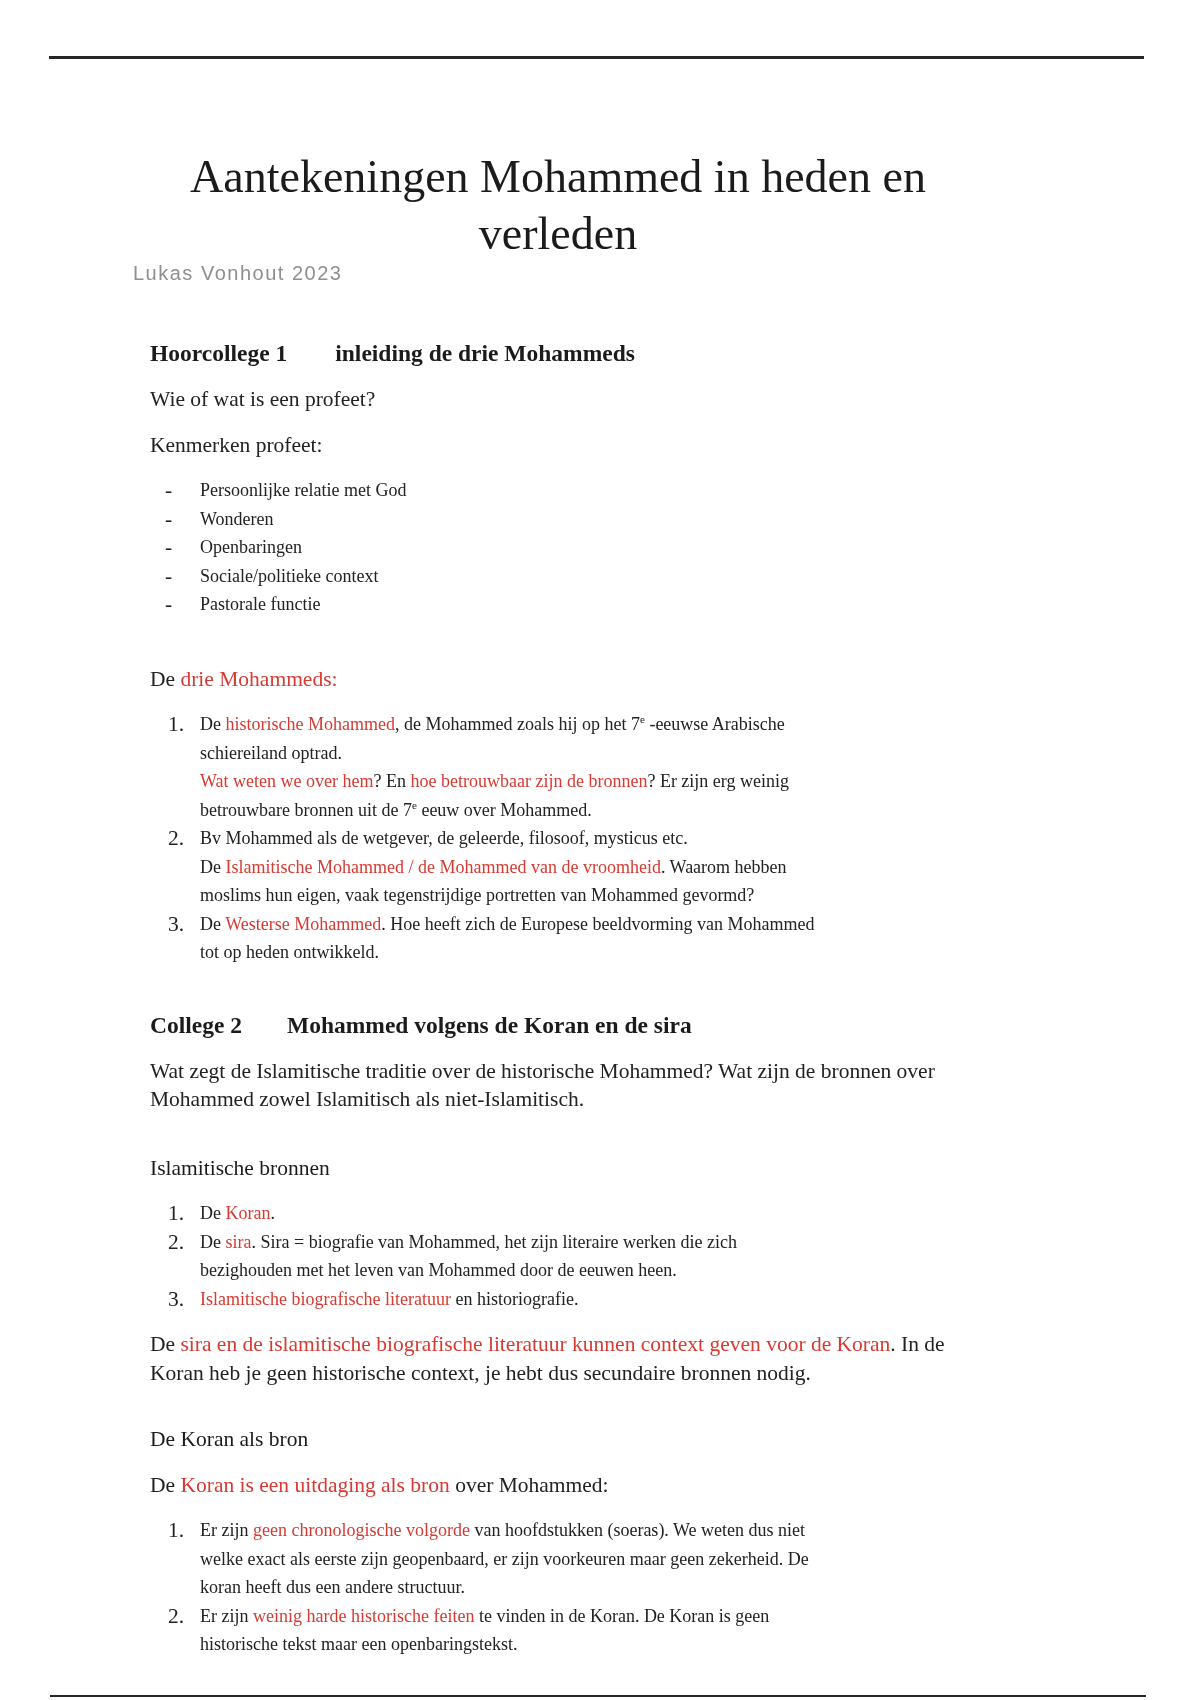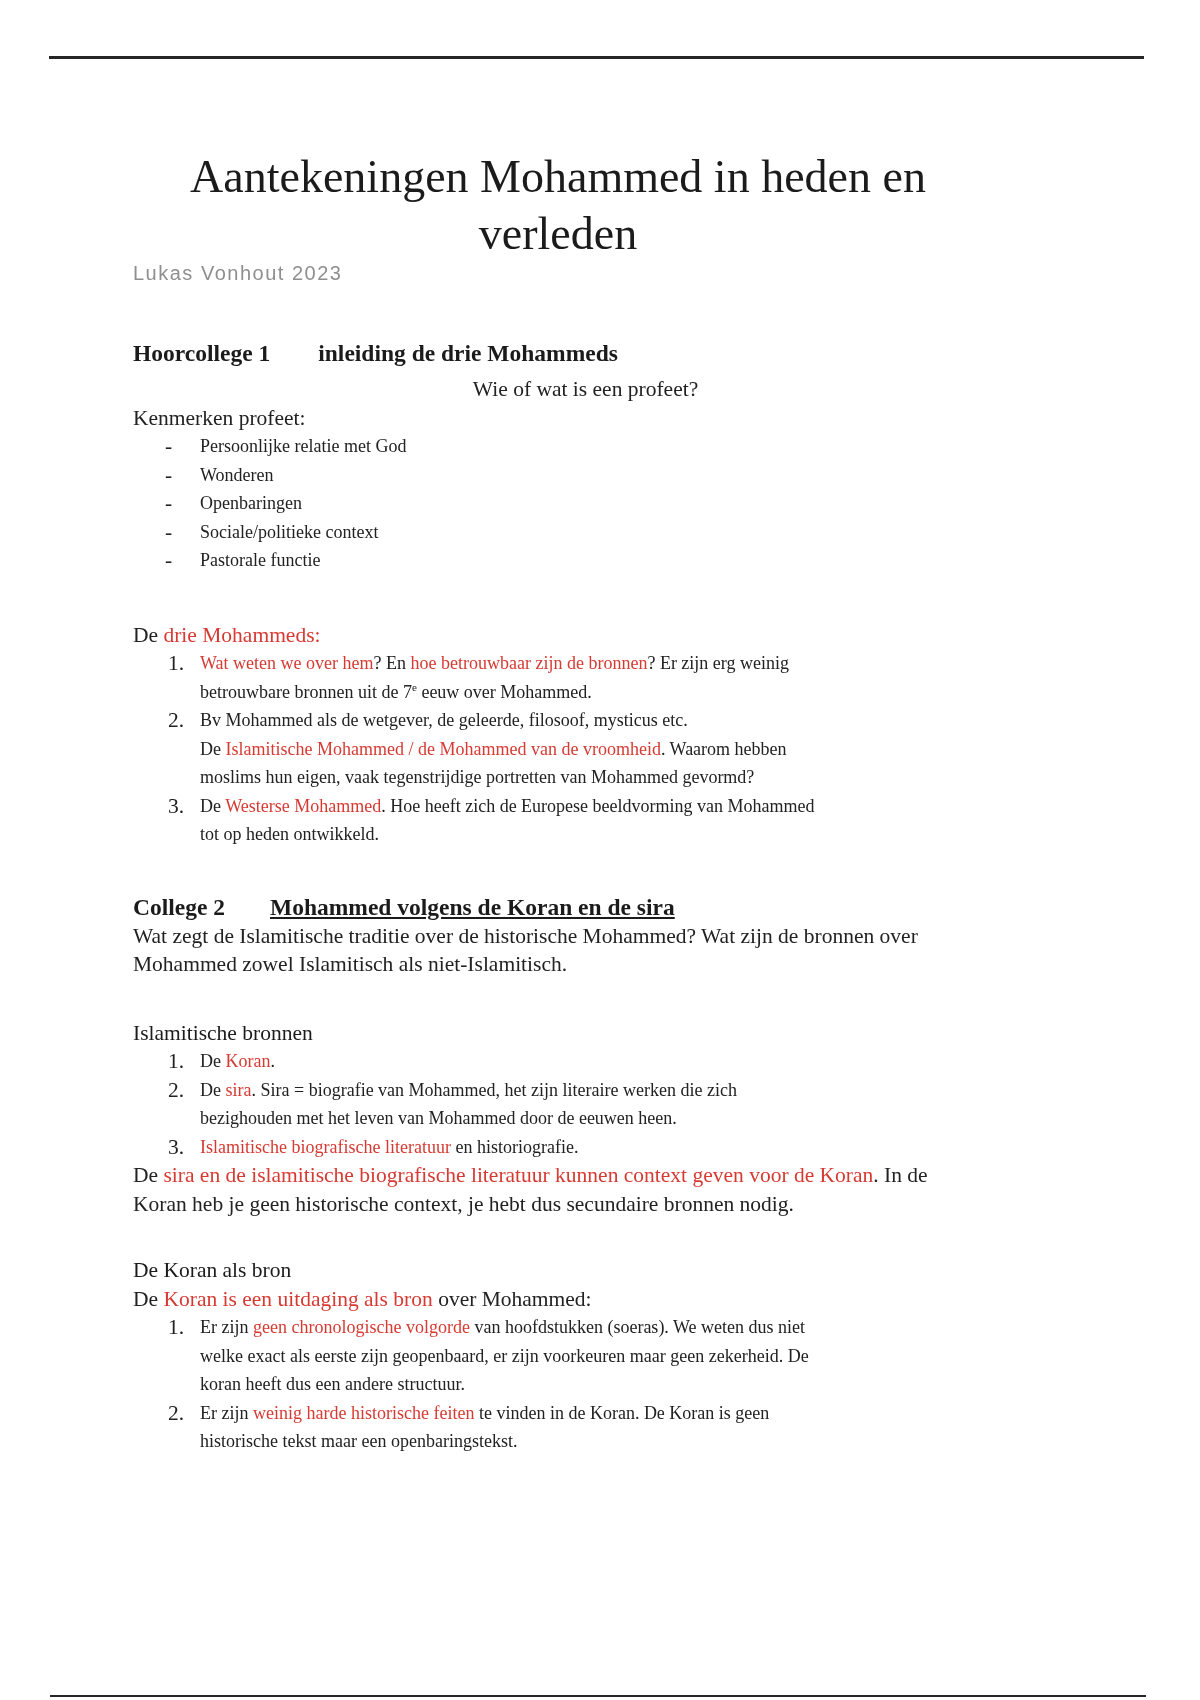--- a/index.html
+++ b/index.html
@@ -10,33 +10,33 @@
   .rule { position:absolute; background:#262626; }
   .rule-top { left:49px; top:56px; width:1095px; height:3px; }
   .rule-bottom { left:50px; top:1695px; width:1096px; height:2px; }
 
   .doc { position:absolute; left:133px; top:148px; width:905px; }
 
   .title { width:850px; text-align:center; font-size:46px; line-height:57px;
            white-space:pre-line; color:#1b1b1b; }
   .subtitle { font-family:"Liberation Sans", sans-serif;
               font-size:20px; line-height:23px; color:#8f8f8f; letter-spacing:1.5px; }
-  p, h2, h3 { margin:0; padding:0; }
+  p, h2, h3 { margin:17px; padding:0; }
   .para { font-size:21.5px; line-height:28.5px; white-space:pre-line; }
 
   h2 { font-size:23.5px; line-height:30px; font-weight:bold; color:#1b1b1b; }
   h3 { font-size:21.5px; line-height:28.5px; font-weight:normal; color:#1b1b1b; }
   .h2-1 { margin-top:53px; }
   .h2-2 { margin-top:43px; }
   .h2-part2-a { margin-left:48px; }
-  .h2-part2-b { margin-left:45px;text-decoration:underline; }
+  .h2-part2-b { margin-left:45px; }
   .h3-ib { margin-top:40px; }
   .h3-kb { margin-top:38px; }
 
-  .p-wie { margin-top:7px;text-align:center; }
+  .p-wie { margin-top:7px; }
   .p-drie { margin-top:46px; }
 
   .li { position:relative; padding-left:67px; }
   .li .marker { position:absolute; left:35px; top:0; font-size:21.5px; line-height:28.5px; }
   .dash-li .marker { left:32px; }
   .li-para { font-size:18px; line-height:28.5px; white-space:pre-line; }
 
   .red { color:var(--red, #d63a32); }
   sup { font-size:0.62em; line-height:0; vertical-align:super; }
 </style>
@@ -76,20 +76,22 @@
     </div>
     <div class="li dash-li">
       <span class="marker">-</span>
       <div class="li-para">Pastorale functie</div>
     </div>
 
     <p class="para p-drie"><span>De </span><span class="red">drie Mohammeds:</span></p>
 
     <div class="li">
       <span class="marker">1.</span>
+      <div class="li-para"><span>De </span><span class="red">historische Mohammed</span><span>, de Mohammed zoals hij op het 7</span><sup>e</sup><span> -eeuwse Arabische
+schiereiland optrad.</span></div>
       <div class="li-para"><span class="red">Wat weten we over hem</span><span>? En </span><span class="red">hoe betrouwbaar zijn de bronnen</span><span>? Er zijn erg weinig
 betrouwbare bronnen uit de 7</span><sup>e</sup><span> eeuw over Mohammed.</span></div>
     </div>
     <div class="li">
       <span class="marker">2.</span>
       <div class="li-para"><span>Bv Mohammed als de wetgever, de geleerde, filosoof, mysticus etc.</span></div>
       <div class="li-para"><span>De </span><span class="red">Islamitische Mohammed / de Mohammed van de vroomheid</span><span>. Waarom hebben
 moslims hun eigen, vaak tegenstrijdige portretten van Mohammed gevormd?</span></div>
     </div>
     <div class="li">

